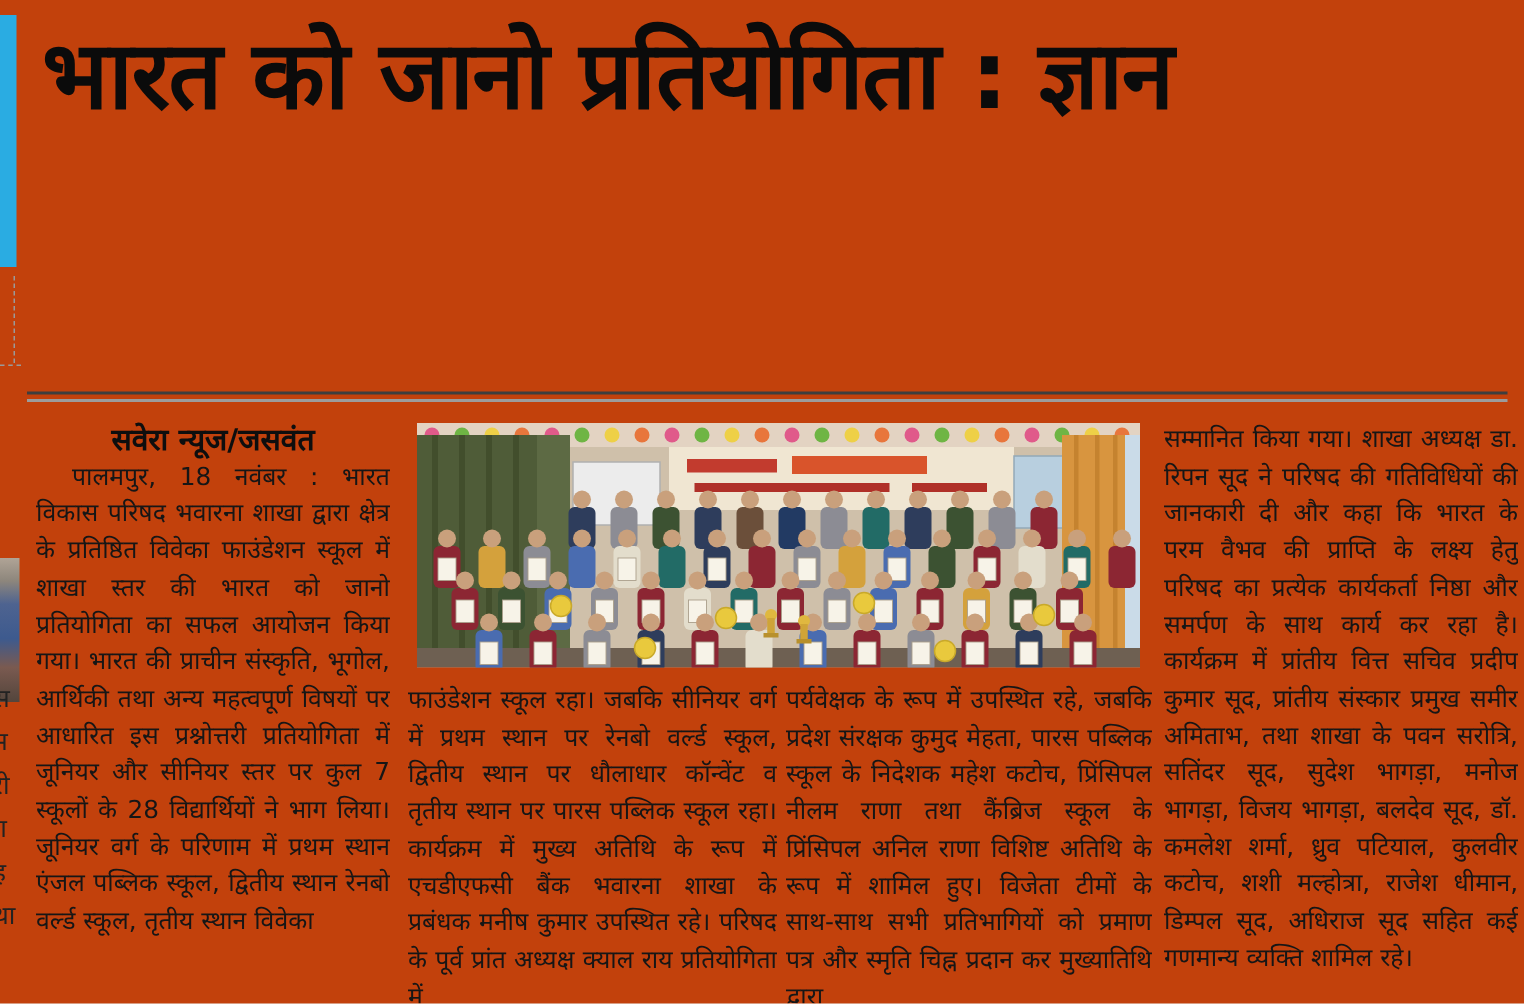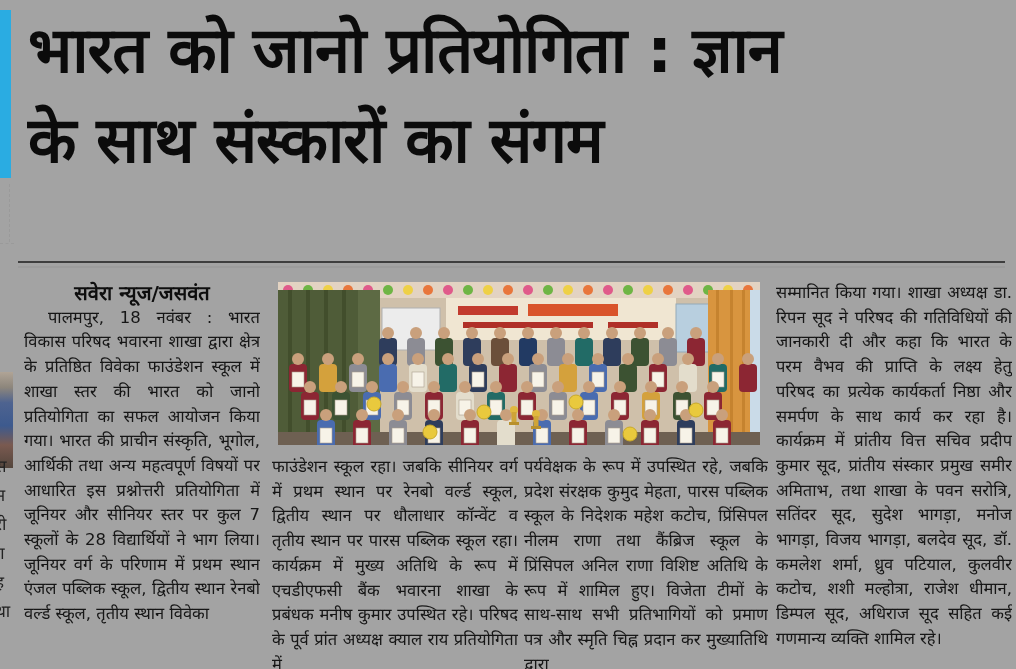--- a/index.html
+++ b/index.html
@@ -1,18 +1,18 @@
 <!DOCTYPE html>
 <html><head>
 <meta charset="utf-8">
 <style>
   html,body{margin:0;padding:0;background:#e9e7e2;}
   #page{
     position:relative;width:1016px;height:669px;margin:0 auto;
-    background:#a3a3a3;overflow:hidden;
+    background:#c2410c;overflow:hidden;
     font-family:"DejaVu Sans","Liberation Sans",sans-serif;color:#141414;
   }
   
   .accent-strip{position:absolute;left:0;top:10px;width:11px;height:168px;background:#2aace2;}
   .dash-v{position:absolute;left:9px;top:184px;height:58px;width:0;border-left:1px dashed #9a9a9a;}
   .dash-h{position:absolute;left:0;top:243px;width:14px;height:0;border-top:1px dashed #9a9a9a;}
 
   
   .hl{position:absolute;left:28px;margin:0;font-weight:700;color:#0b0b0b;
       letter-spacing:-1px;white-space:nowrap;}
@@ -47,21 +47,20 @@
 </head>
 <body>
 
 <div id="page">
 
   <div class="accent-strip"></div>
   <div class="dash-v"></div>
   <div class="dash-h"></div>
 
   <h1 class="hl hl1">भारत को जानो प्रतियोगिता : ज्ञान</h1>
-  <h1 class="hl hl2">के साथ संस्कारों का संगम</h1>
 
   <div class="rule-double"></div>
 
   <div class="col col1">
     <div class="byline">
       <div>सवेरा न्यूज/जसवंत</div>
     </div>
     <p class="indent">पालमपुर, 18 नवंबर : भारत विकास परिषद भवारना शाखा द्वारा क्षेत्र के प्रतिष्ठित विवेका फाउंडेशन स्कूल में शाखा स्तर की भारत को जानो प्रतियोगिता का सफल आयोजन किया गया। भारत की प्राचीन संस्कृति, भूगोल, आर्थिकी तथा अन्य महत्वपूर्ण विषयों पर आधारित इस प्रश्नोत्तरी प्रतियोगिता में जूनियर और सीनियर स्तर पर कुल 7 स्कूलों के 28 विद्यार्थियों ने भाग लिया। जूनियर वर्ग के परिणाम में प्रथम स्थान एंजल पब्लिक स्कूल, द्वितीय स्थान रेनबो वर्ल्ड स्कूल, तृतीय स्थान विवेका</p>
   </div>
 

